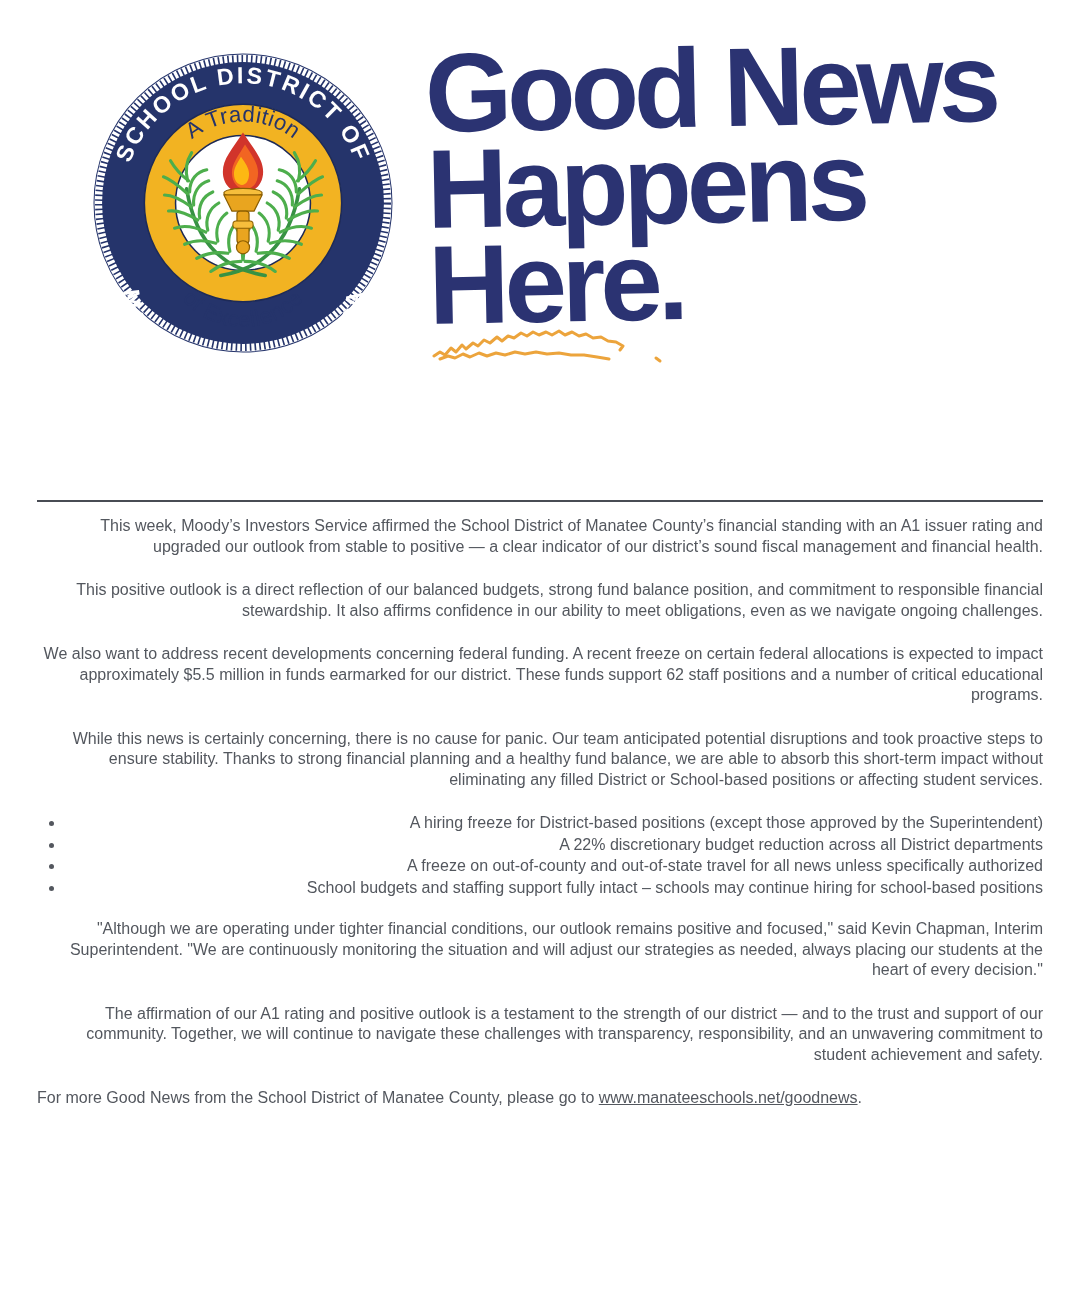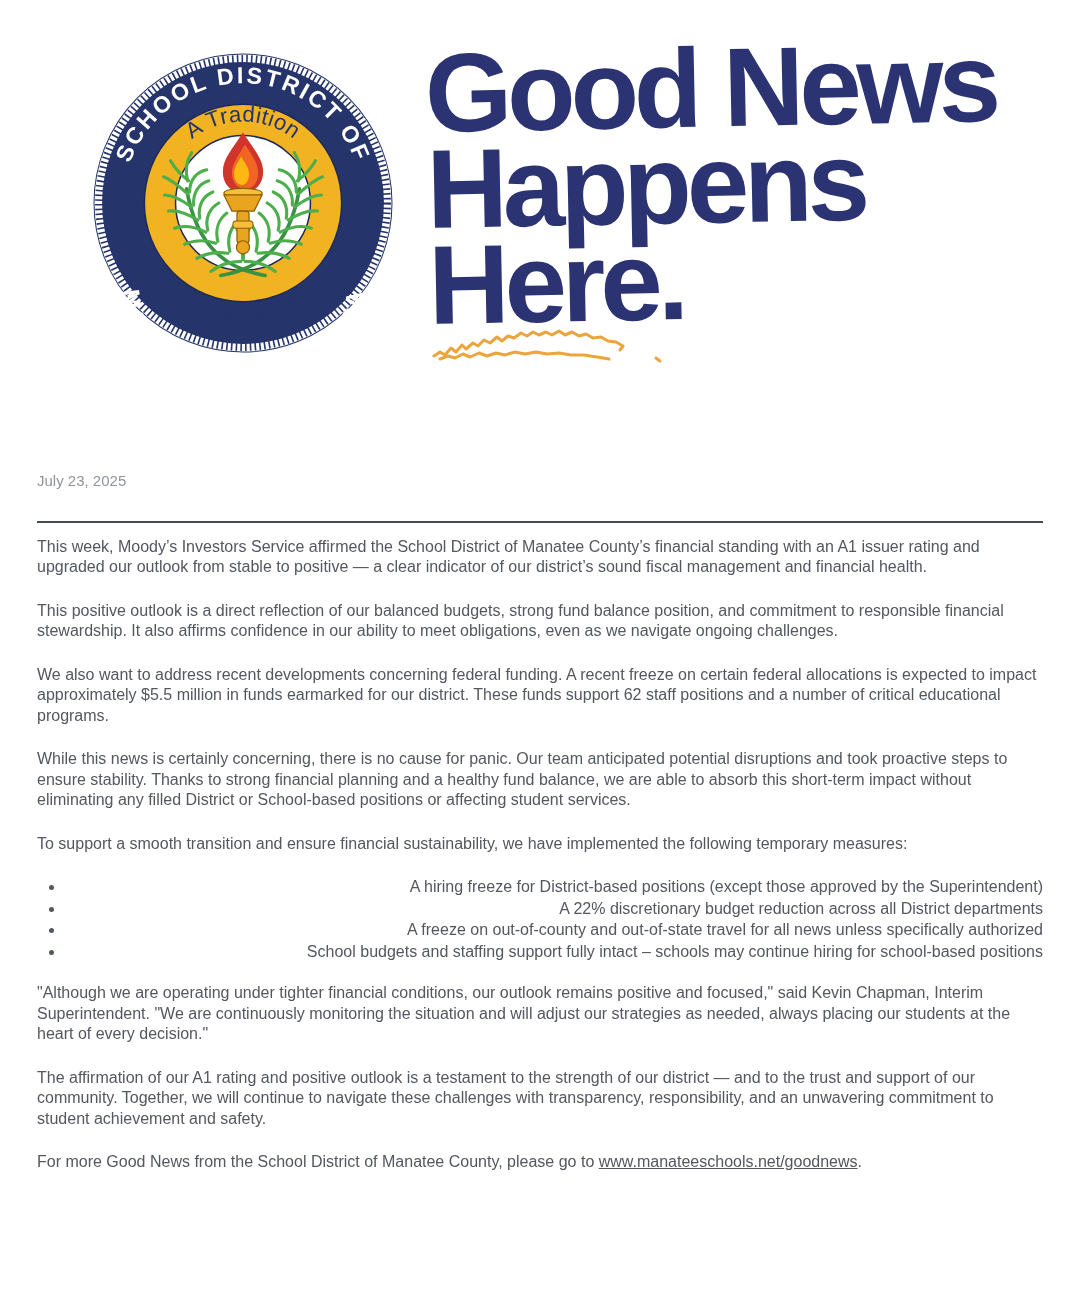--- a/index.html
+++ b/index.html
@@ -61,21 +61,21 @@
   .article-date {
     margin:0;
     font-size:15px;
     color:#8f949c;
   }
   .divider {
     border:none;
     border-top:2px solid #484c54;
     margin:29px 0 14px 0;
   }
-  .article p.body-para { margin:0 0 23px 0; }
+  .article p.body-para { margin:0 0 23px 0;text-align:right; }
   .article ul.measures {
     margin:0 0 21px 0;
     padding-left:28px;
   }
   .article ul.measures li {
     margin:0 0 1px 0;
     padding-left:2px;
     text-align:right;
   }
   .closing-para { margin:0; }
@@ -178,29 +178,27 @@
 
   <svg class="scribble" viewBox="0 0 238 38" aria-hidden="true">
     <g fill="none" stroke="#eca43c" stroke-width="3" stroke-linecap="round" stroke-linejoin="round">
       <path d="M4 30 l6 -4 l5 3 l6 -7 l5 4 l6 -7 l4 4 l7 -6 l5 3 l6 -6 l6 3 l7 -6 l5 4 l6 -5 l6 2 l7 -5 l6 3 l6 -4 l6 3 l7 -3 l6 3 l7 -4 l6 4 l7 -3 l7 4 l7 -2 l7 4 l8 -1 l7 4 l8 1 l7 4 l-3 4"></path>
       <path d="M10 33 l8 -3 l7 2 l8 -4 l7 3 l9 -4 l8 3 l9 -3 l9 2 l10 -3 l10 2 l11 -2 l11 2 l12 -1 l12 2 l13 0 l13 2 l12 2"></path>
       <path d="M226 32 l4 3"></path>
     </g>
   </svg>
 
   <main class="article">
-    <p class="article-date">July 23, 2025</p>
 
     <hr class="divider">
 
     <p class="body-para">This week, Moody’s Investors Service affirmed the School District of Manatee County’s financial standing with an A1 issuer rating and upgraded our outlook from stable to positive — a clear indicator of our district’s sound fiscal management and financial health.</p>
     <p class="body-para">This positive outlook is a direct reflection of our balanced budgets, strong fund balance position, and commitment to responsible financial stewardship. It also affirms confidence in our ability to meet obligations, even as we navigate ongoing challenges.</p>
     <p class="body-para">We also want to address recent developments concerning federal funding. A recent freeze on certain federal allocations is expected to impact approximately $5.5 million in funds earmarked for our district. These funds support 62 staff positions and a number of critical educational programs.</p>
     <p class="body-para">While this news is certainly concerning, there is no cause for panic. Our team anticipated potential disruptions and took proactive steps to ensure stability. Thanks to strong financial planning and a healthy fund balance, we are able to absorb this short-term impact without eliminating any filled District or School-based positions or affecting student services.</p>
-    <p class="body-para">To support a smooth transition and ensure financial sustainability, we have implemented the following temporary measures:</p>
 
     <ul class="measures">
       <li>A hiring freeze for District-based positions (except those approved by the Superintendent)</li>
       <li>A 22% discretionary budget reduction across all District departments</li>
       <li>A freeze on out-of-county and out-of-state travel for all news unless specifically authorized</li>
       <li>School budgets and staffing support fully intact – schools may continue hiring for school-based positions</li>
     </ul>
 
     <p class="body-para">"Although we are operating under tighter financial conditions, our outlook remains positive and focused," said Kevin Chapman, Interim Superintendent. "We are continuously monitoring the situation and will adjust our strategies as needed, always placing our students at the heart of every decision."</p>
     <p class="body-para">The affirmation of our A1 rating and positive outlook is a testament to the strength of our district — and to the trust and support of our community. Together, we will continue to navigate these challenges with transparency, responsibility, and an unwavering commitment to student achievement and safety.</p>

